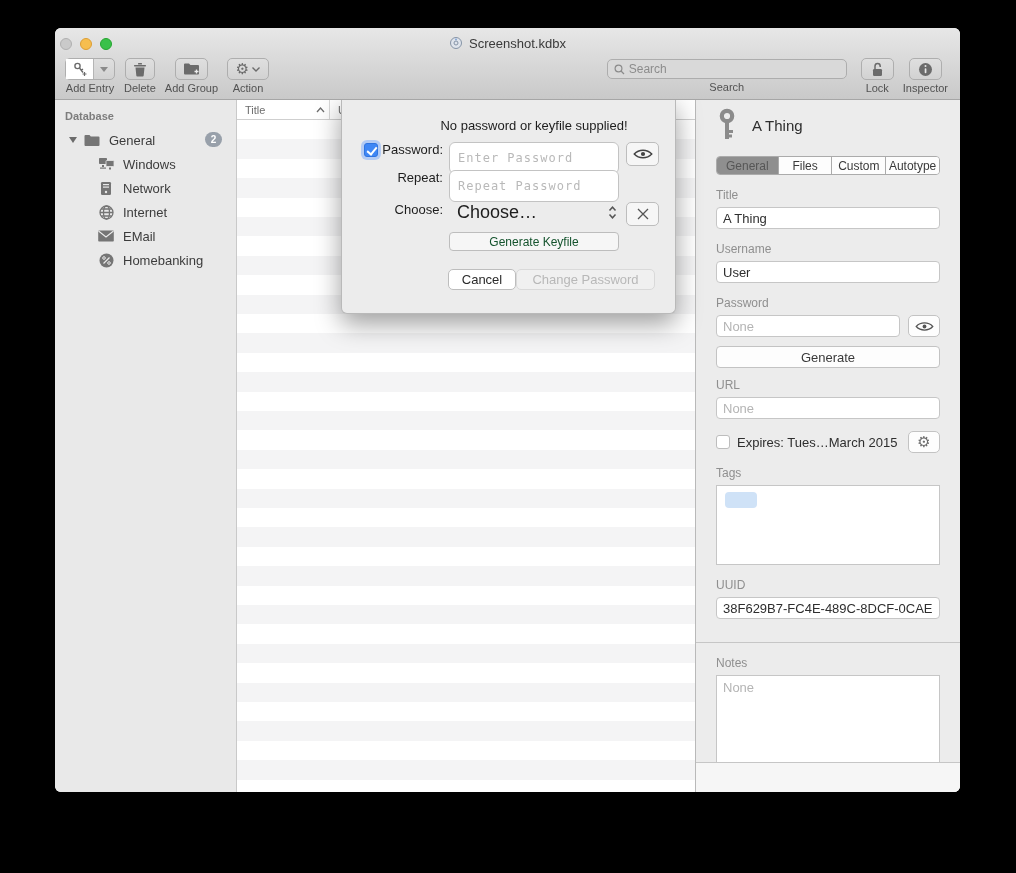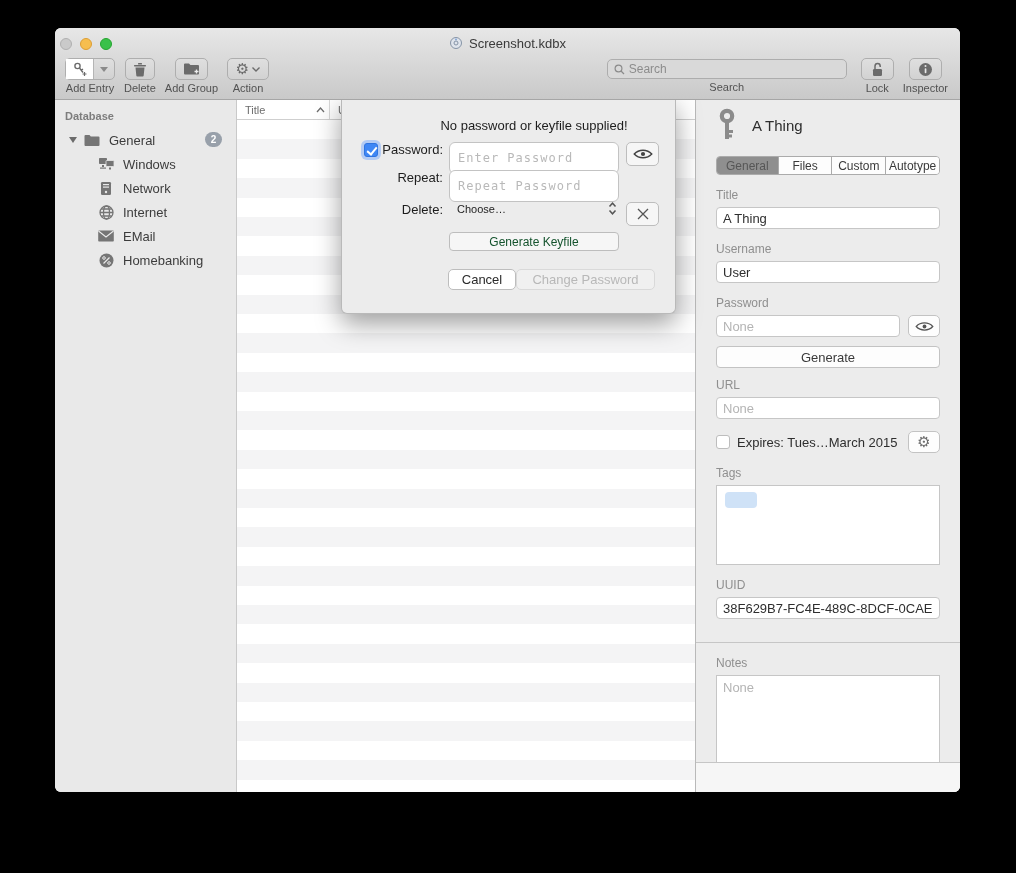--- a/index.html
+++ b/index.html
@@ -120,21 +120,21 @@
   .sh-labelbox { width:101px; display:flex; align-items:center; justify-content:flex-end; gap:4px; flex:none; }
   .sh-label { font-size:13px; color:#1d1d1d; white-space:nowrap; }
   .sh-field { width:170px; height:32px; margin-left:6px; border:1px solid #c3c3c3; border-radius:6px;
               background:#fff; font-family:"DejaVu Sans Mono",monospace; font-size:12px; letter-spacing:1px;
               color:#2e2e2e; padding:0 8px; outline:none; flex:none; }
   .sh-field::placeholder { color:#b9b9b9; }
   .sh-side-btn { width:33px; height:24px; margin-left:7px; border:1px solid #bdbdbd; border-radius:5px;
                  background:#f6f6f6; display:flex; align-items:center; justify-content:center; color:#555; flex:none; }
   .popup { width:170px; margin-left:6px; display:flex; align-items:center; justify-content:space-between;
            padding:0 2px 0 8px; flex:none; }
-  .popup-text { font-size:11px; color:#1d1d1d; }
+  .popup-text { font-size:18px; color:#1d1d1d; }
   .gen-keyfile { position:absolute; top:134px; left:107px; width:170px; height:19px;
                  border:1px solid #bdbdbd; border-radius:4px; background:#f6f6f6;
                  font-size:12px; color:#14532d; display:flex; align-items:center; justify-content:center; }
   .sheet-actions { position:absolute; top:171px; right:20px; display:flex; }
   .btn { height:21px; border-radius:5px; font-size:13px; display:flex; align-items:center; justify-content:center; }
   .btn-cancel { width:68px; background:#fff; border:1px solid #bdbdbd; color:#2a2a2a; }
   .btn-change { width:139px; background:#f0f0f0; border:1px solid #d9d9d9; color:#b8b8b8; }
 
   .gear-glyph { font-family:"DejaVu Sans",sans-serif; font-size:15px; line-height:1; }
   svg { display:block; }
@@ -446,21 +446,21 @@
 
     <div class="sh-row r2">
       <div class="sh-labelbox">
         <span class="sh-label">Repeat:</span>
       </div>
       <input class="sh-field" placeholder="Repeat Password" style="">
     </div>
 
     <div class="sh-row r3">
       <div class="sh-labelbox">
-        <span class="sh-label">Delete:</span>
+        <span class="sh-label">Choose:</span>
       </div>
       <div class="popup">
         <span class="popup-text">Choose…</span>
         <span>
           <svg width="9" height="13" viewBox="0 0 9 13" fill="none" stroke="#555" stroke-width="1.5">
               <path d="M1.5 4.5 L4.5 1.2 L7.5 4.5"></path>
               <path d="M1.5 8.5 L4.5 11.8 L7.5 8.5"></path>
             </svg>
         </span>
       </div>

